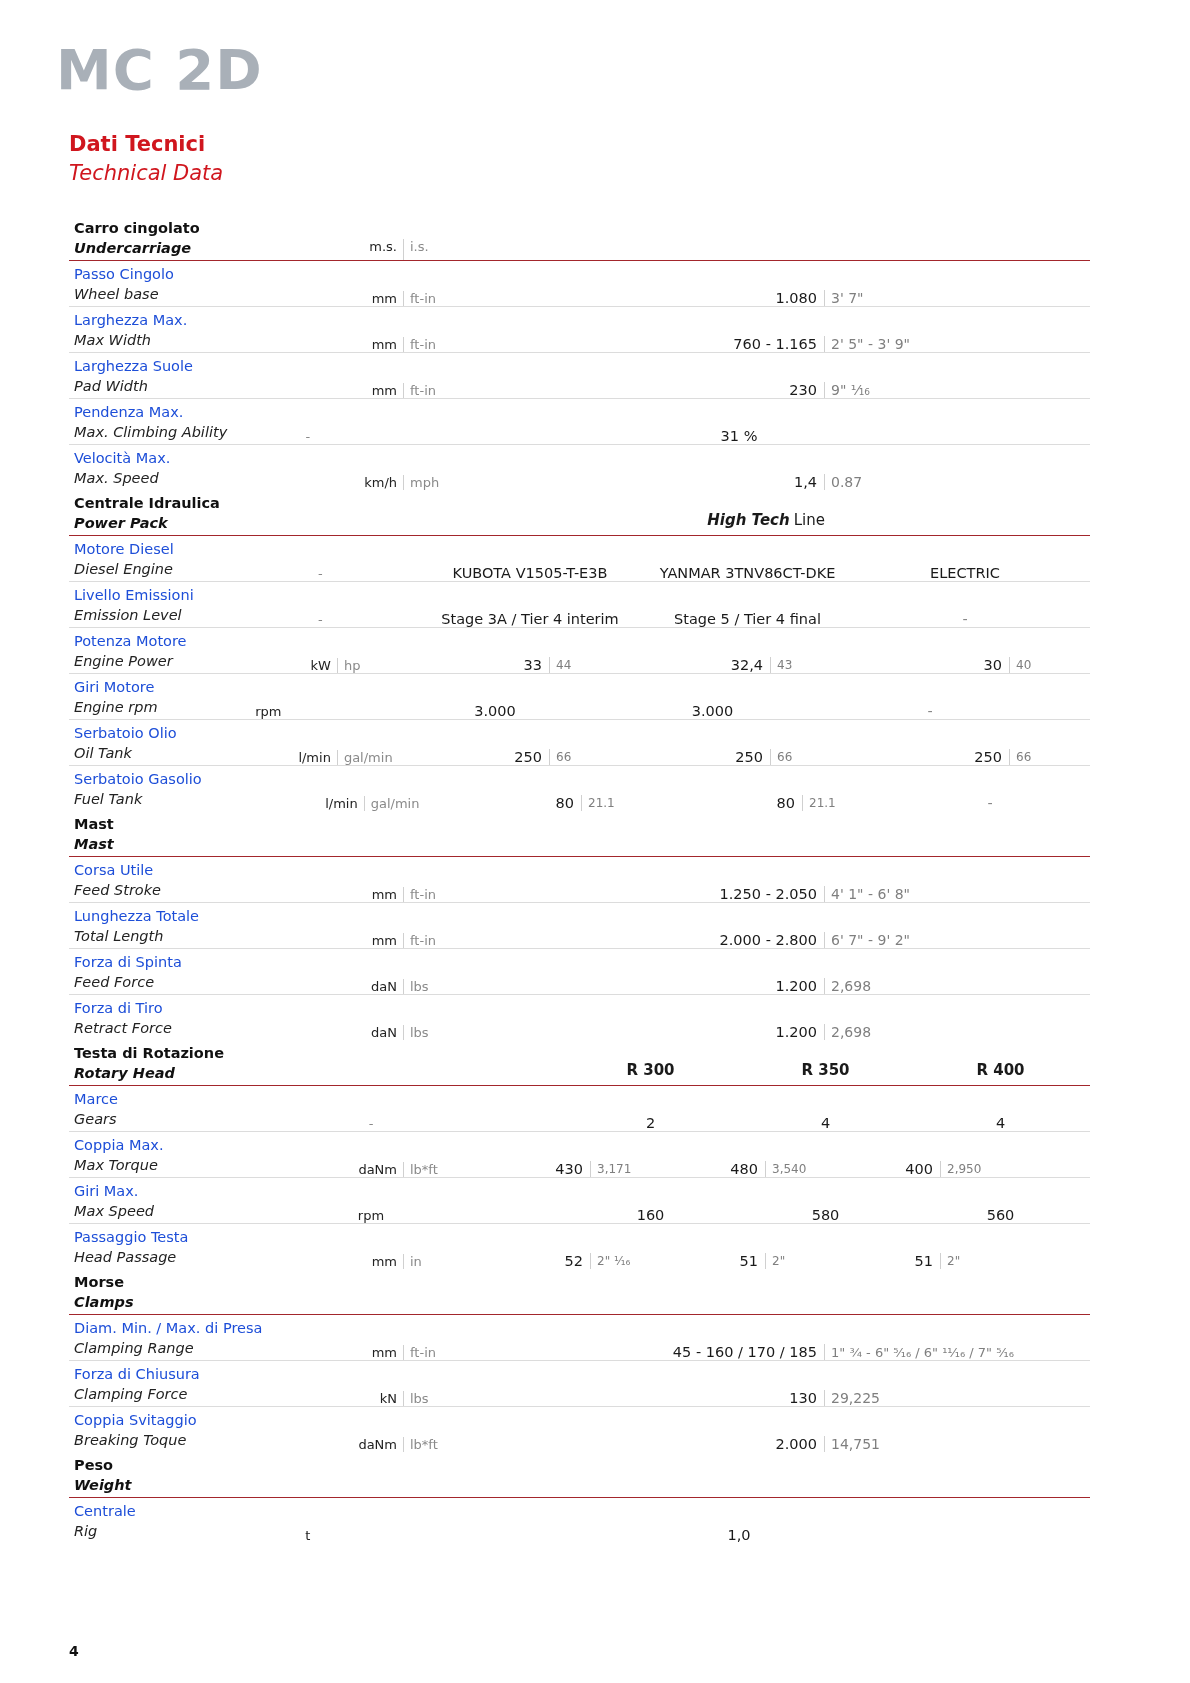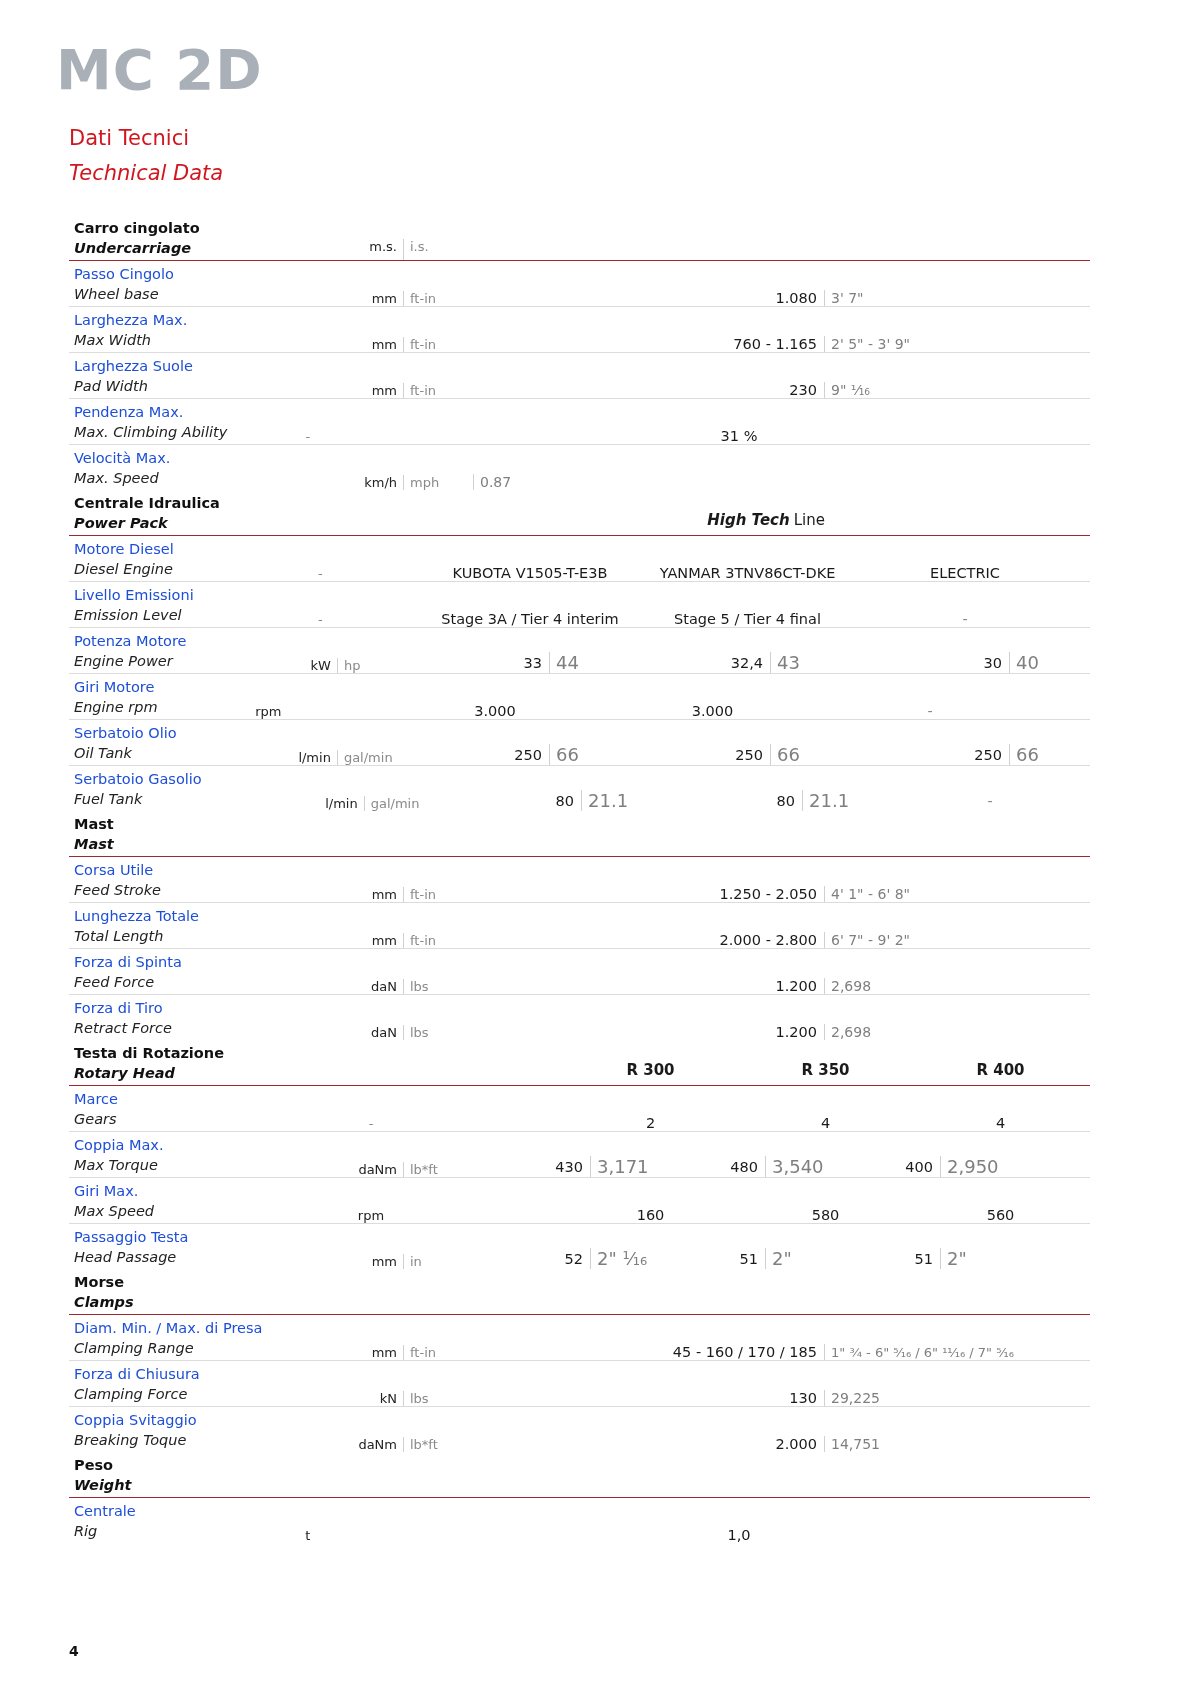--- a/index.html
+++ b/index.html
@@ -5,21 +5,21 @@
   * { box-sizing: border-box; margin: 0; padding: 0; }
   html, body { width: 1190px; height: 1683px; background: #ffffff; }
   body { position: relative; font-family: "DejaVu Sans", sans-serif; color: #1a1a1a; overflow: hidden; }
 
   .model-title {
     position: absolute; left: 56px; top: 42px;
     font-family: "DejaVu Sans", sans-serif; font-weight: bold;
     font-size: 56px; letter-spacing: 1px; color: #a9b0b8; line-height: 1;
   }
   .subtitle { position: absolute; left: 69px; color: #d0161e; font-size: 21px; line-height: 1; }
-  .subtitle.it { top: 128px; }
+  .subtitle.it { top: 134px; font-weight: bold; }
   .subtitle.en { top: 163px; font-style: oblique; }
 
   .spec-table { position: absolute; left: 69px; top: 215px; width: 1021px; }
 
   .row { position: relative; display: flex; align-items: flex-end; border-bottom: 1px solid #dcdcdc; }
   .row.section { border-bottom: 1px solid #a3262c; }
   .row.last { border-bottom: none; }
 
   .label { width: 200px; padding: 3px 0 2px 5px; font-size: 14.5px; line-height: 20px; }
   .label .it { display: block; color: #1d4ed8; }
@@ -33,21 +33,21 @@
   .val-wide { flex: 1; display: flex; align-items: stretch; }
   .val-wide .ms { width: 351px; text-align: right; padding-right: 7px; font-size: 14.5px; display: flex; align-items: center; justify-content: flex-end; color: #1a1a1a; }
   .val-wide .is { flex: 1; border-left: 1px solid #d0d0d0; padding-left: 6px; font-size: 14px; color: #7f7f7f; display: flex; align-items: center; }
   .val-center { flex: 1; display: flex; align-items: center; font-size: 14.5px; color: #1a1a1a; }
   .val-center span { display: inline-block; width: 702px; text-align: center; }
 
   .col3 { display: flex; width: 100%; }
   .c { width: 175px; display: flex; align-items: stretch; }
   .c.center { justify-content: center; align-items: center; font-size: 14.5px; }
   .c .ms { width: 97px; text-align: right; padding-right: 7px; font-size: 14.5px; display: flex; align-items: center; justify-content: flex-end; }
-  .c .is { flex: 1; border-left: 1px solid #d0d0d0; padding-left: 6px; font-size: 18px; color: #7f7f7f; display: flex; align-items: center; }
+  .c .is { flex: 1; border-left: 1px solid #d0d0d0; padding-left: 6px; font-size: 12px; color: #7f7f7f; display: flex; align-items: center; }
   .c.center.dash { color: #888; }
 
   .hdr-center { width: 702px; display: flex; align-items: flex-end; justify-content: center; font-size: 15px; padding-bottom: 6px; }
   .hdr-center .em { font-style: oblique; font-weight: bold; margin-right: 4px; }
   .hdr-center .plain { font-weight: normal; }
   .hdr3 { display: flex; align-items: flex-end; padding-bottom: 6px; }
   .hdr3 .h { width: 175px; text-align: center; font-size: 15px; font-weight: bold; }
 
   .header-ms { width: 134px; text-align: right; padding-right: 6px; font-size: 13px; color: #222; display: flex; align-items: flex-end; justify-content: flex-end; padding-bottom: 6px;}
   .header-is { width: 70px; border-left: 1px solid #d0d0d0; padding-left: 6px; font-size: 13px; color: #8a8a8a; display: flex; align-items: flex-end; padding-bottom: 6px;}
@@ -125,20 +125,21 @@
   </div>
 
   <div class="row h46 last">
     <div class="label">
         <span class="it">Velocità Max.</span>
         <span class="en">Max. Speed</span>
       </div>
     <div class="unit-ms">km/h</div>
     <div class="unit-is">mph</div>
     <div class="val-wide">
+        <div class="ms">1,4</div>
         <div class="is">0.87</div>
       </div>
   </div>
 
   <div class="row section">
     <div class="label">
       <span class="it">Centrale Idraulica</span>
       <span class="en">Power Pack</span>
     </div>
     <div style="width:204px"></div>

